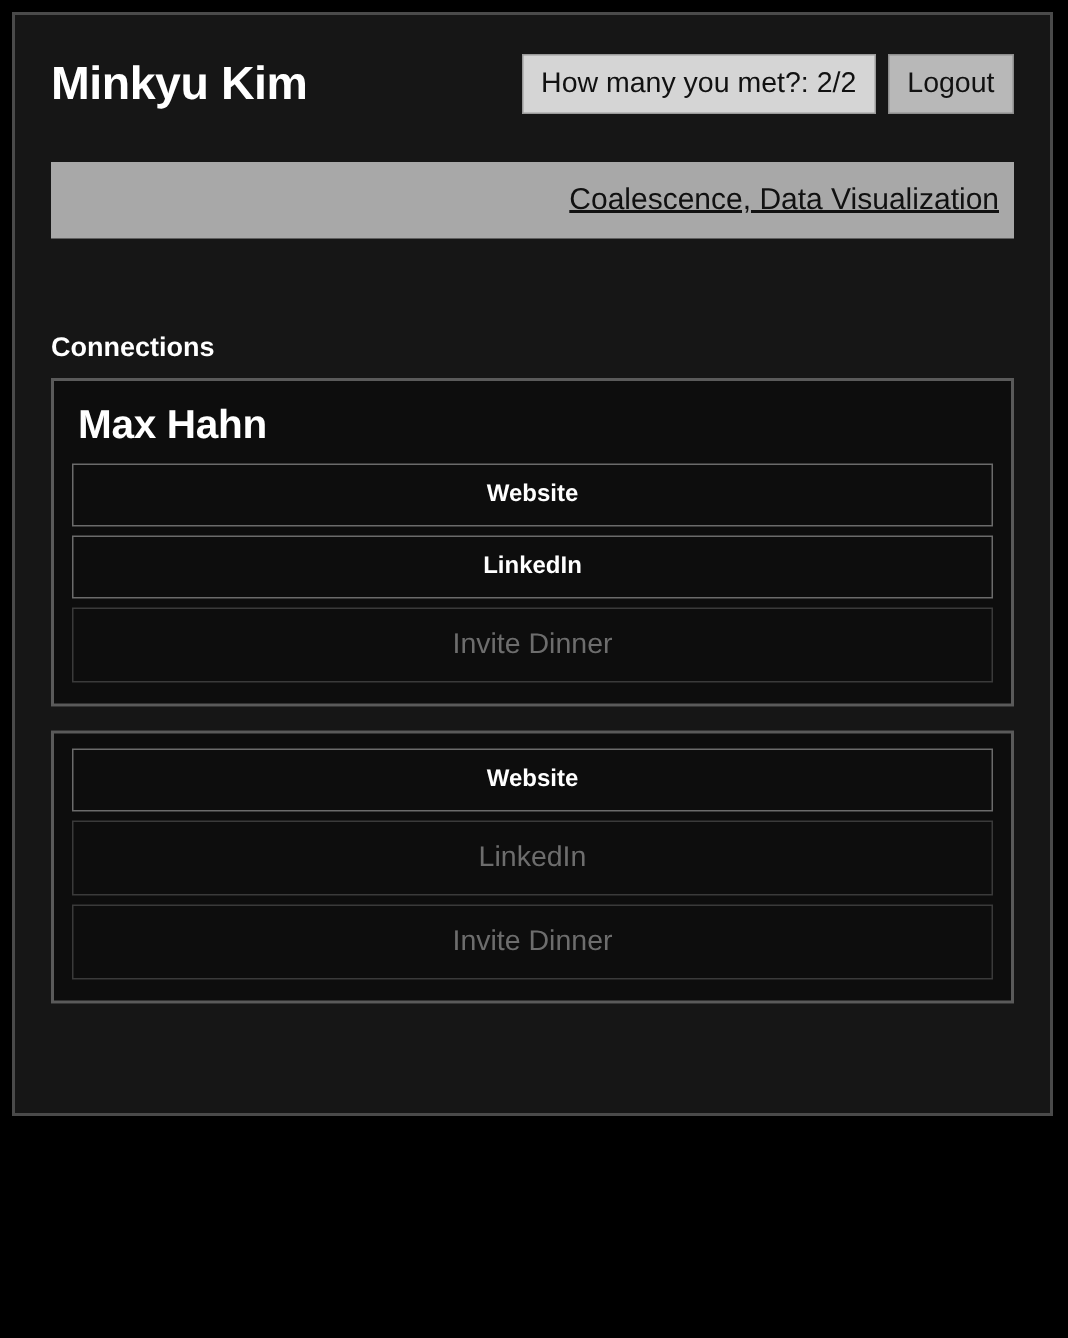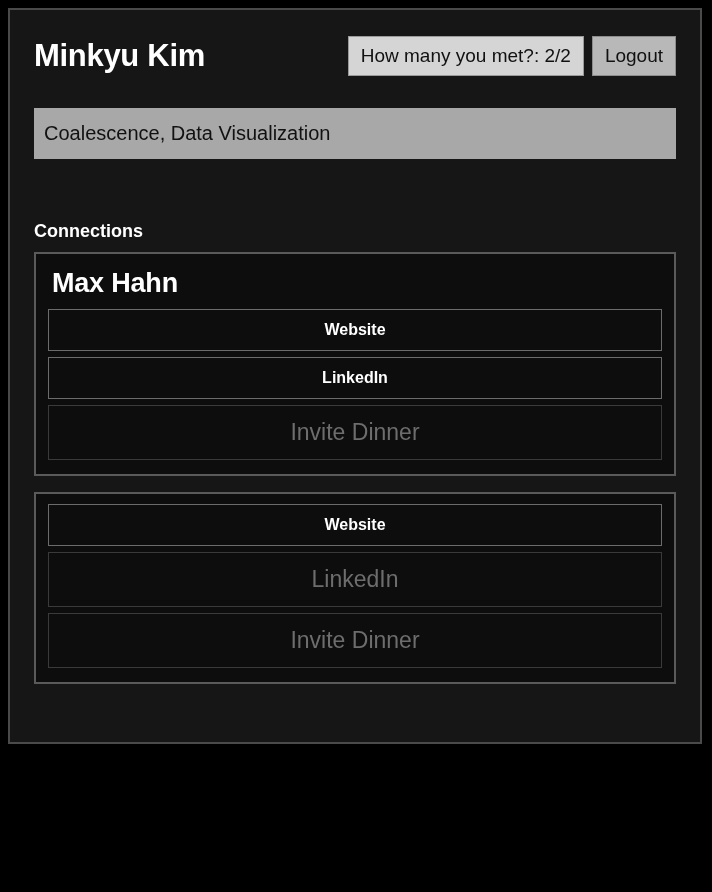--- a/index.html
+++ b/index.html
@@ -66,24 +66,25 @@
     display: flex;
     align-items: center;
     cursor: pointer;
     text-align: right;
   }
   .banner {
     margin: 32px 24px 0 24px;
     background: #a8a8a8;
     color: #111111;
     font-size: 20px;
-    text-align: left;
+    text-align: right;
     padding: 14px 10px;
     box-sizing: border-box;
     cursor: pointer;
+    text-decoration: underline;
   }
   .section-title {
     margin: 62px 24px 10px 24px;
     color: #ffffff;
     font-size: 18px;
     font-weight: bold;
   }
   .connections {
     margin: 0 24px;
   }
@@ -111,21 +112,21 @@
     font-weight: bold;
     text-align: center;
     padding: 11px 4px;
     box-sizing: border-box;
     margin-bottom: 6px;
     cursor: pointer;
   }
   .link-btn.disabled {
     border: 1px solid #3a3a3a;
     color: #6d6d6d;
-    font-size: 23px;
+    font-size: 19px;
     font-weight: normal;
     padding: 13px 4px;
     cursor: default;
   }
   .link-btn:last-child {
     margin-bottom: 0;
   }
 </style>
 </head>
 <body>

